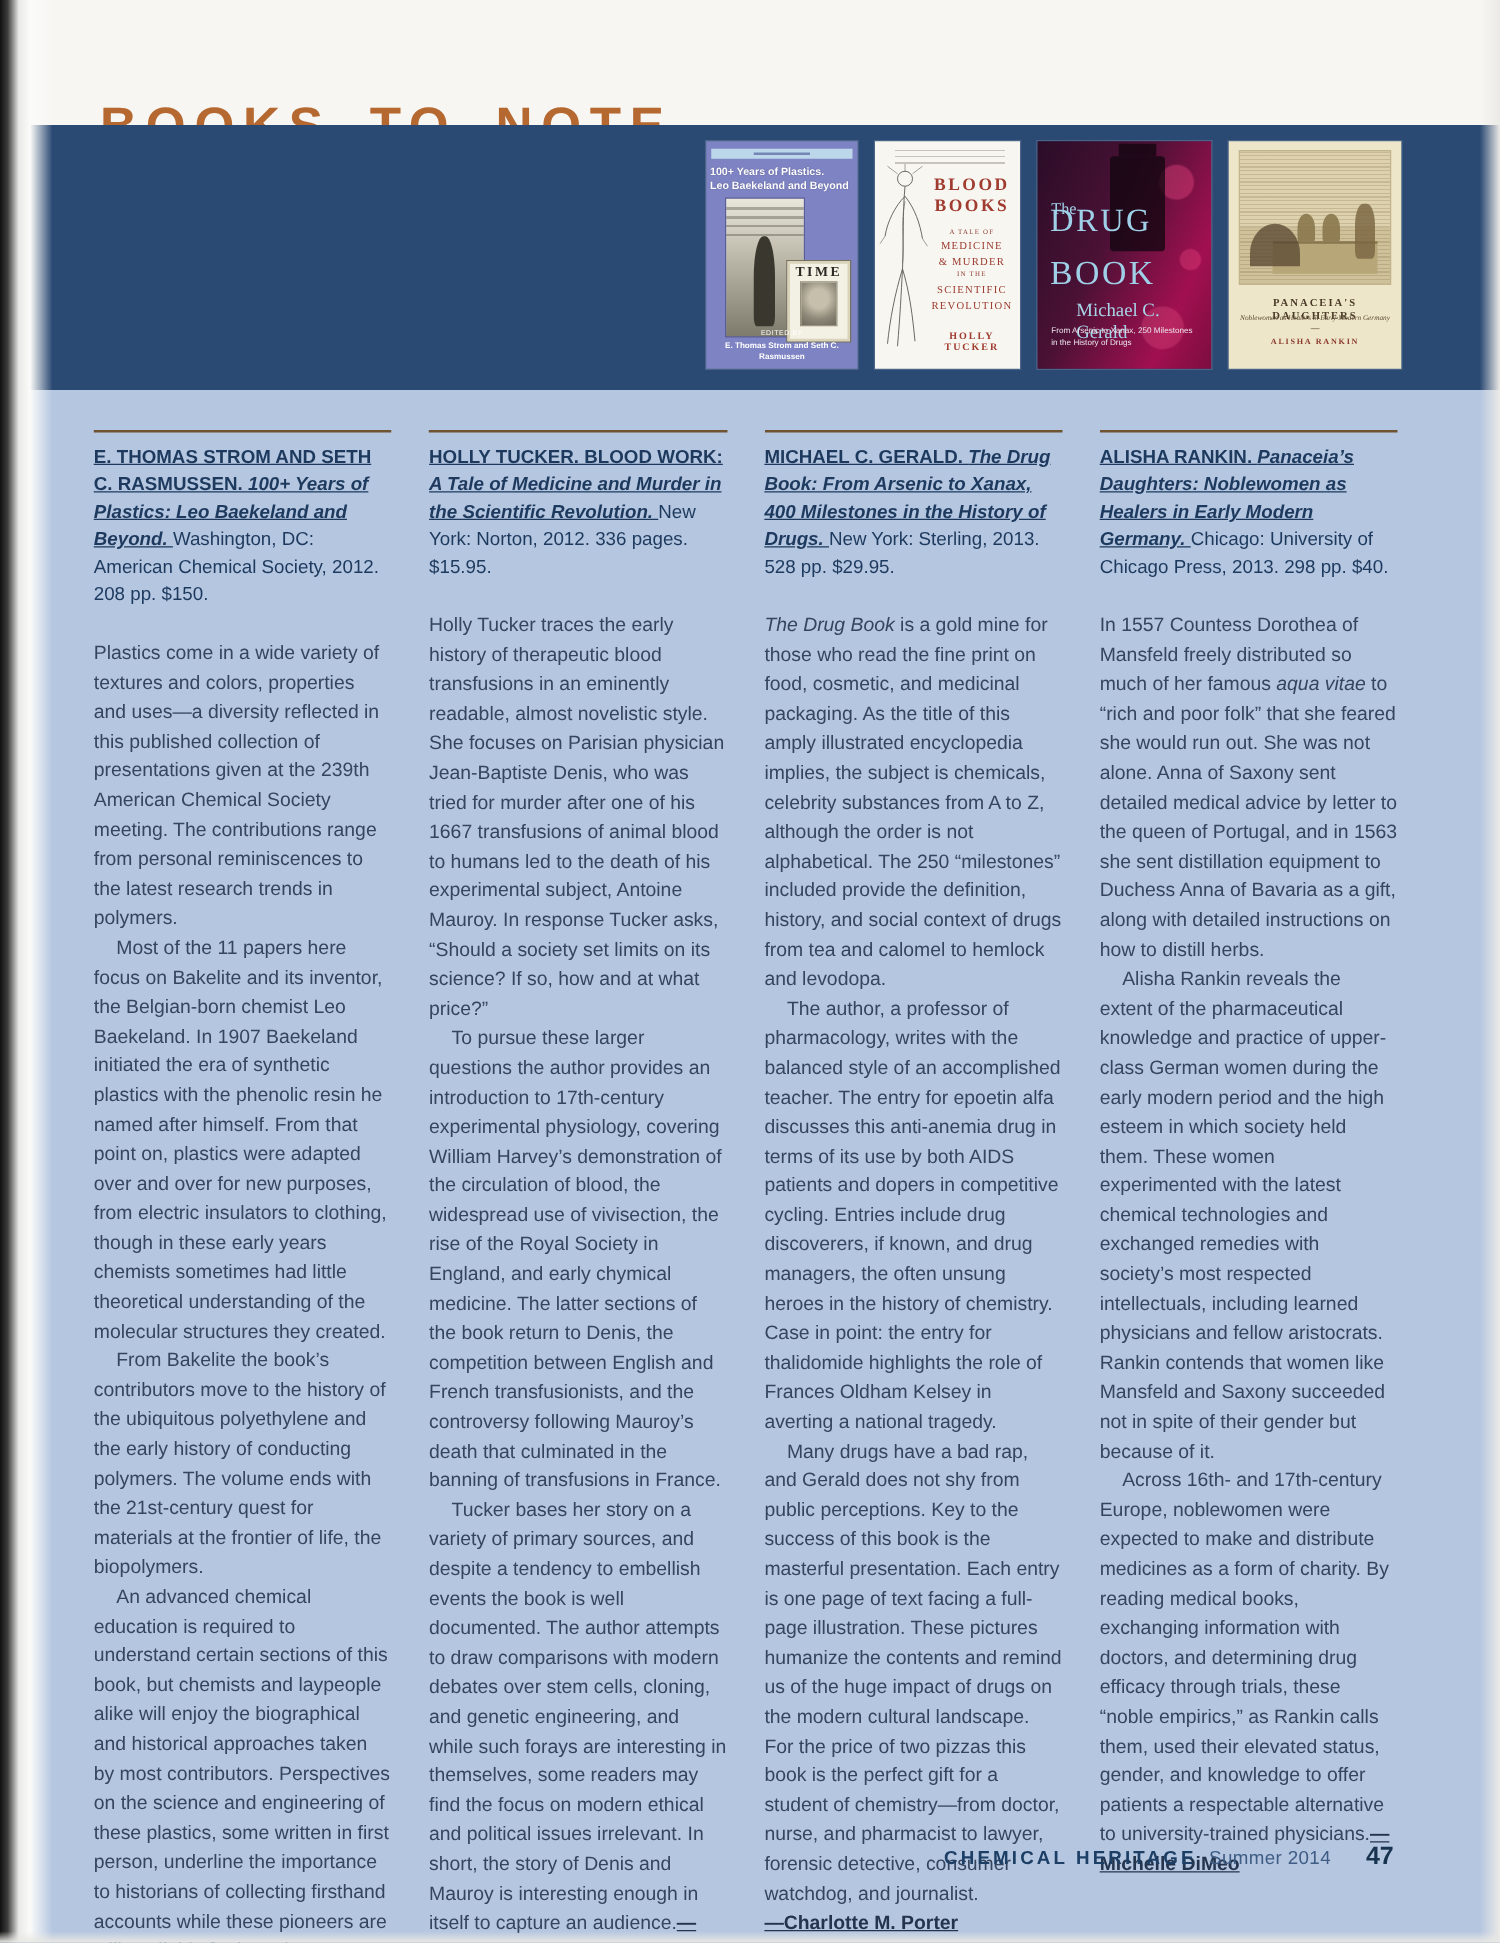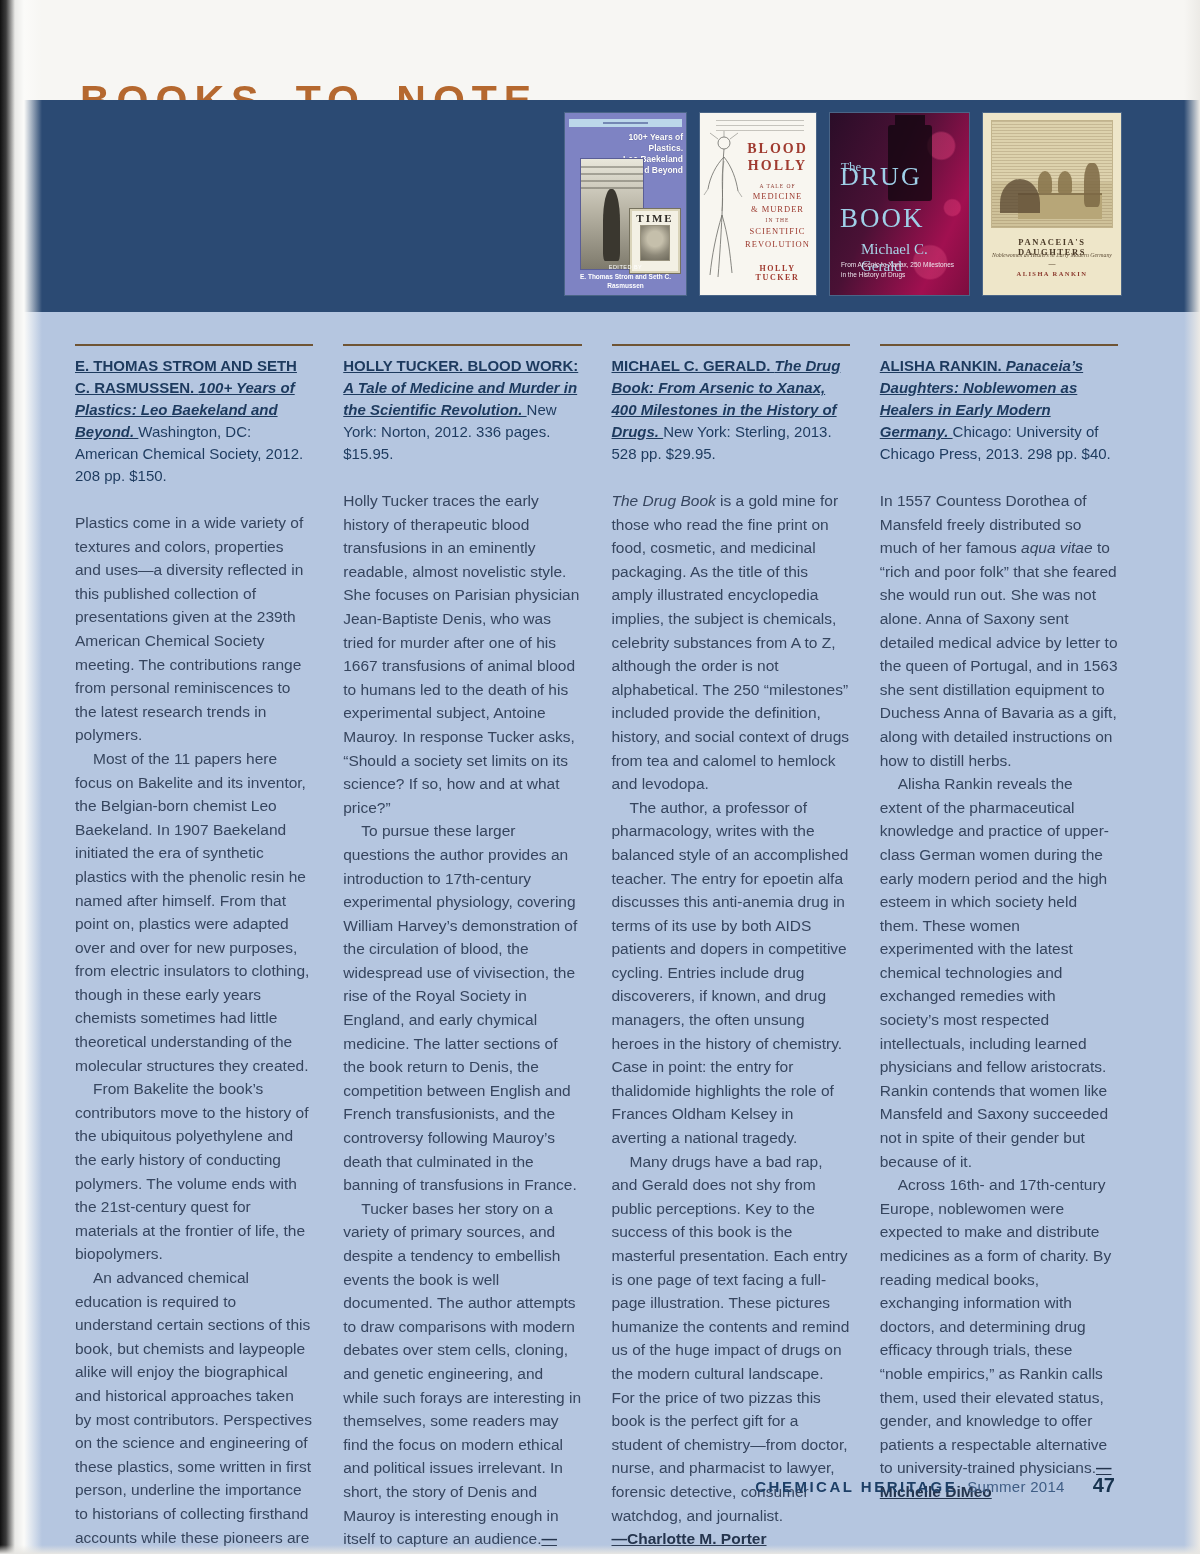--- a/index.html
+++ b/index.html
@@ -11,22 +11,22 @@
         color:#b5682f;letter-spacing:7px;word-spacing:12px;}
   
   #band{position:absolute;top:100px;left:0;width:100%;height:212px;background:#2b4a73;}
   
   #covers{position:absolute;top:13px;left:565px;display:flex;gap:14px;align-items:flex-start;}
   .cover{position:relative;height:182px;overflow:hidden;box-shadow:0 0 0 1px rgba(255,255,255,.15);}
   
   .cover-plastics{width:121px;background:#7e83c3;color:#fff;}
   .cp-band{position:absolute;top:6px;left:4px;right:4px;height:8px;background:#bcd7ea;}
   .cp-band::after{content:"";position:absolute;left:30%;right:30%;top:3px;height:2px;background:#44518f;opacity:.6;}
-  .cp-title{position:absolute;top:19px;left:3px;right:3px;text-align:right;font-size:8.5px;
-        font-weight:700;line-height:1.3;text-shadow:0 0 1px rgba(0,0,40,.4);margin-left:42px;}
+  .cp-title{position:absolute;top:19px;left:3px;right:3px;text-align:left;font-size:8.5px;
+        font-weight:700;line-height:1.3;text-shadow:0 0 1px rgba(0,0,40,.4);}
   .cp-photo{position:absolute;top:46px;left:16px;width:62px;height:110px;
         background:linear-gradient(180deg,#e9e7db 0%,#bab6a7 45%,#7e7a6c 100%);box-shadow:0 0 0 1px #5a5e96;}
   .cp-photo::before{content:"";position:absolute;left:0;right:0;top:4px;height:26px;
         background:repeating-linear-gradient(0deg,rgba(60,58,48,.35) 0 2px,transparent 2px 7px);}
   .cp-photo::after{content:"";position:absolute;left:22px;top:30px;width:17px;height:72px;
         background:#3a372f;border-radius:45% 45% 12% 12%;}
   .cp-time{position:absolute;right:6px;top:96px;width:46px;height:60px;background:#f3f0e4;
         border:2px solid #d9d3b9;box-shadow:0 0 0 1px #76725f;}
   .cp-time-label{font-family:"Liberation Serif","DejaVu Serif",serif;color:#2e2b26;font-size:11px;
         font-weight:700;text-align:center;letter-spacing:2px;margin-top:1px;}
@@ -151,21 +151,21 @@
             <path d="M22 84 C16 104 12 124 10 144"></path>
             <path d="M22 84 C28 104 30 122 32 142"></path>
             <path d="M24 30 C20 50 24 64 22 80" stroke-width="0.5"></path>
             <path d="M18 8 L10 2 M30 8 L38 2 M24 6 L24 0" stroke-width="0.5"></path>
             <path d="M8 58 L4 64 M38 60 L42 66" stroke-width="0.5"></path>
           </g>
         </svg>
         <div class="cb-text">
           <div class="cb-title">
             <span>BLOOD</span><br>
-            <span>HOLLY</span>
+            <span>BOOKS</span>
           </div>
           <div class="cb-sub">
             <span class="sm">A TALE OF</span>
             <span class="lg">MEDICINE</span>
             <span class="lg">&amp; MURDER</span>
             <span class="sm">IN THE</span>
             <span class="lg">SCIENTIFIC</span>
             <span class="lg">REVOLUTION</span>
           </div>
         </div>

